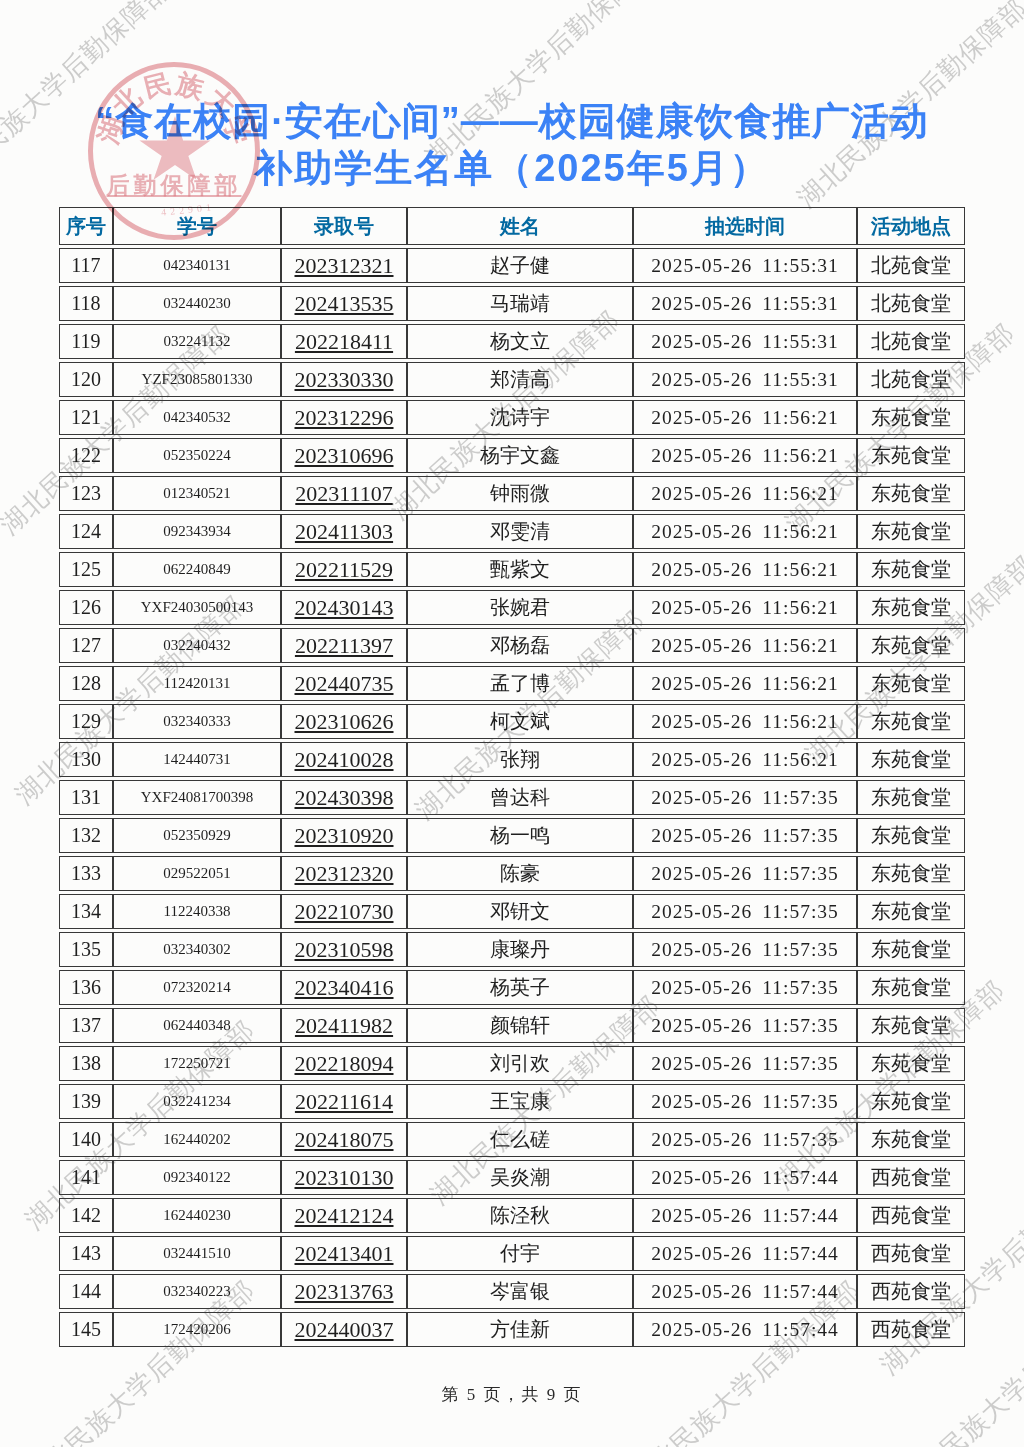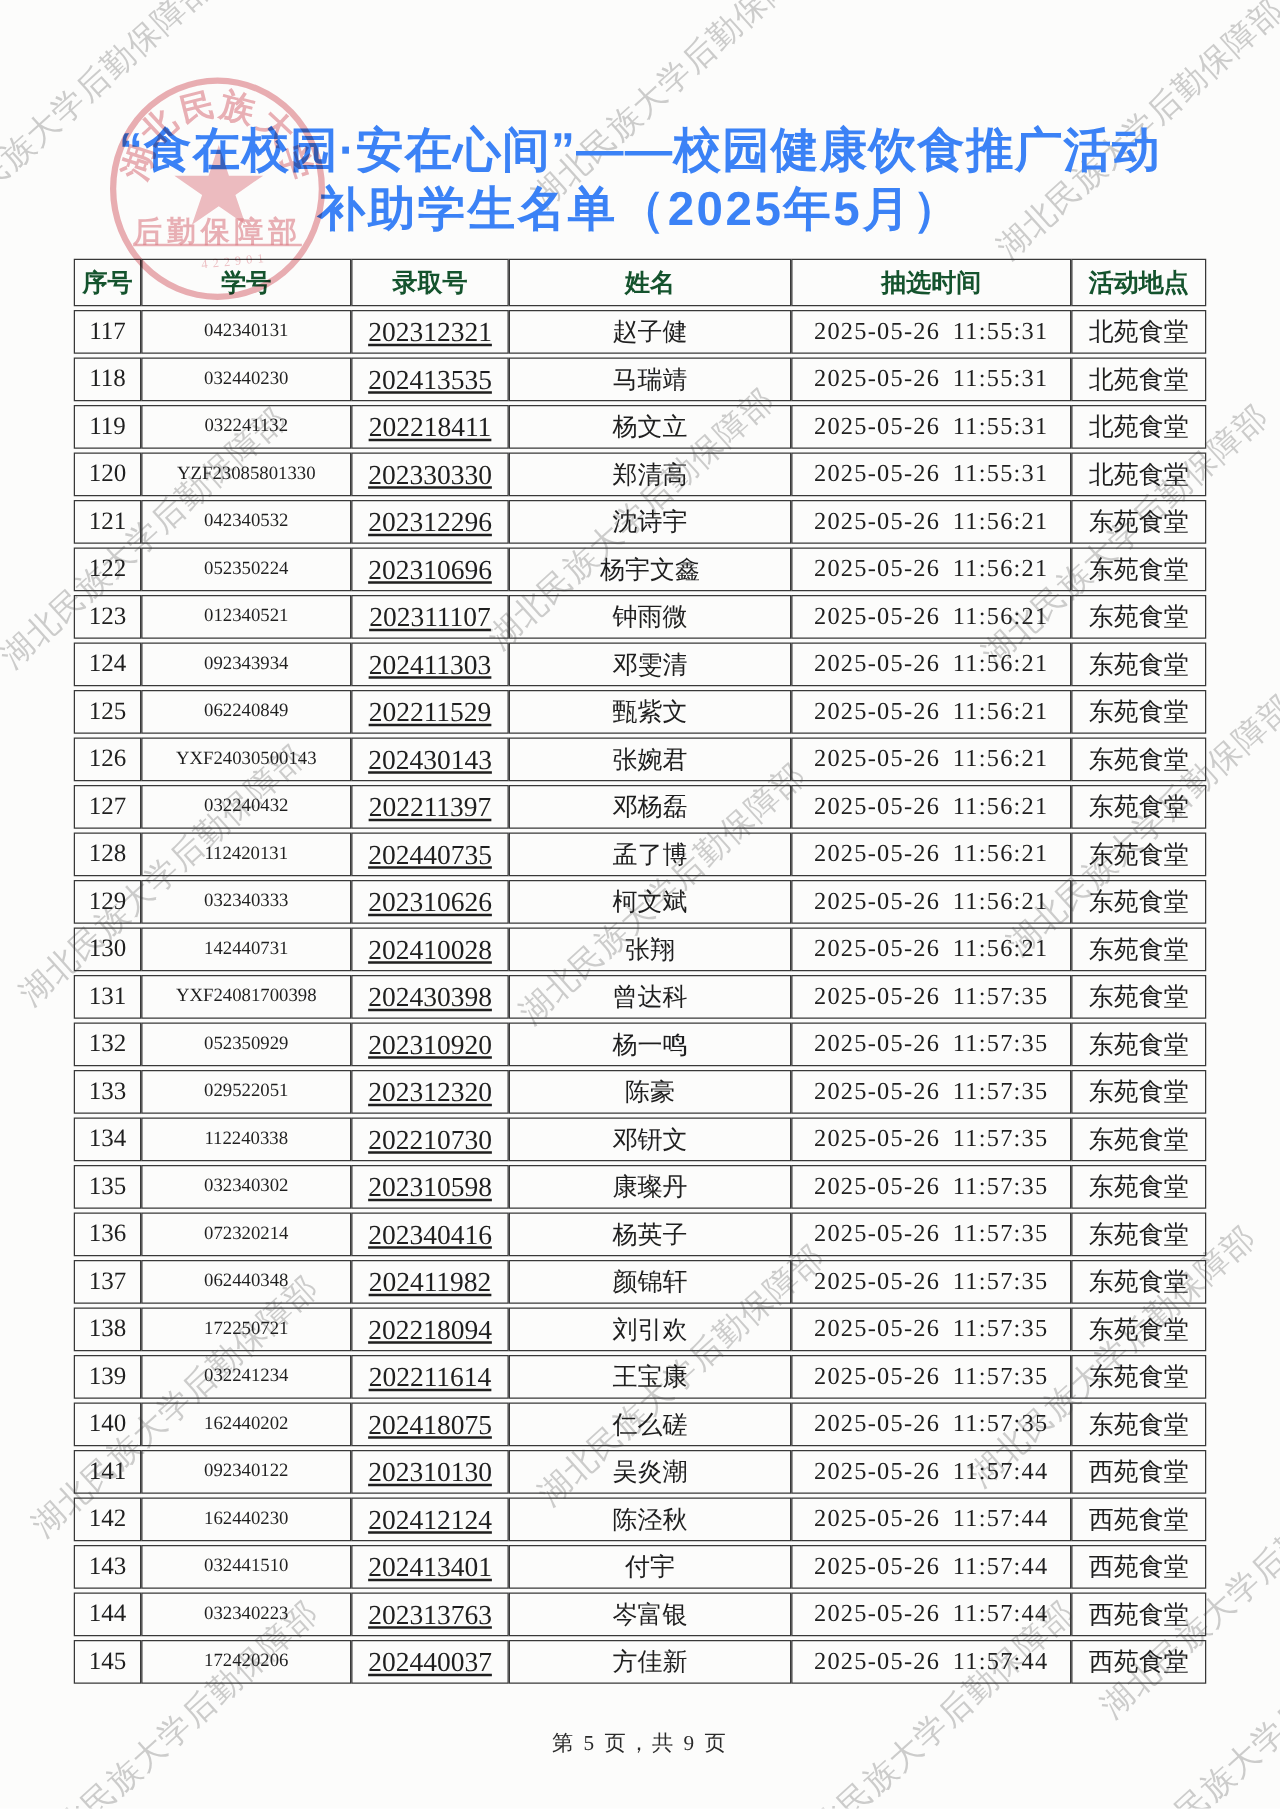--- a/index.html
+++ b/index.html
@@ -71,21 +71,21 @@
   }
   .roster td,.roster th{
     border:1.5px solid #383838;
     text-align:center;vertical-align:middle;
     padding:0;overflow:hidden;
     background:transparent;
   }
   .roster th{
     height:36px;
     font-family:"Liberation Sans","DejaVu Sans",sans-serif;
-    font-size:20px;font-weight:700;color:#14532d;
+    font-size:20px;font-weight:700;color:#0369a1;
   }
   .roster td{
     height:33px;
     font-size:20px;color:#1f1f1f;
   }
   .col-seq{width:54px;}
   .col-sid{width:168px;}
   .col-adm{width:126px;}
   .col-name{width:226px;}
   .col-time{width:224px;}

